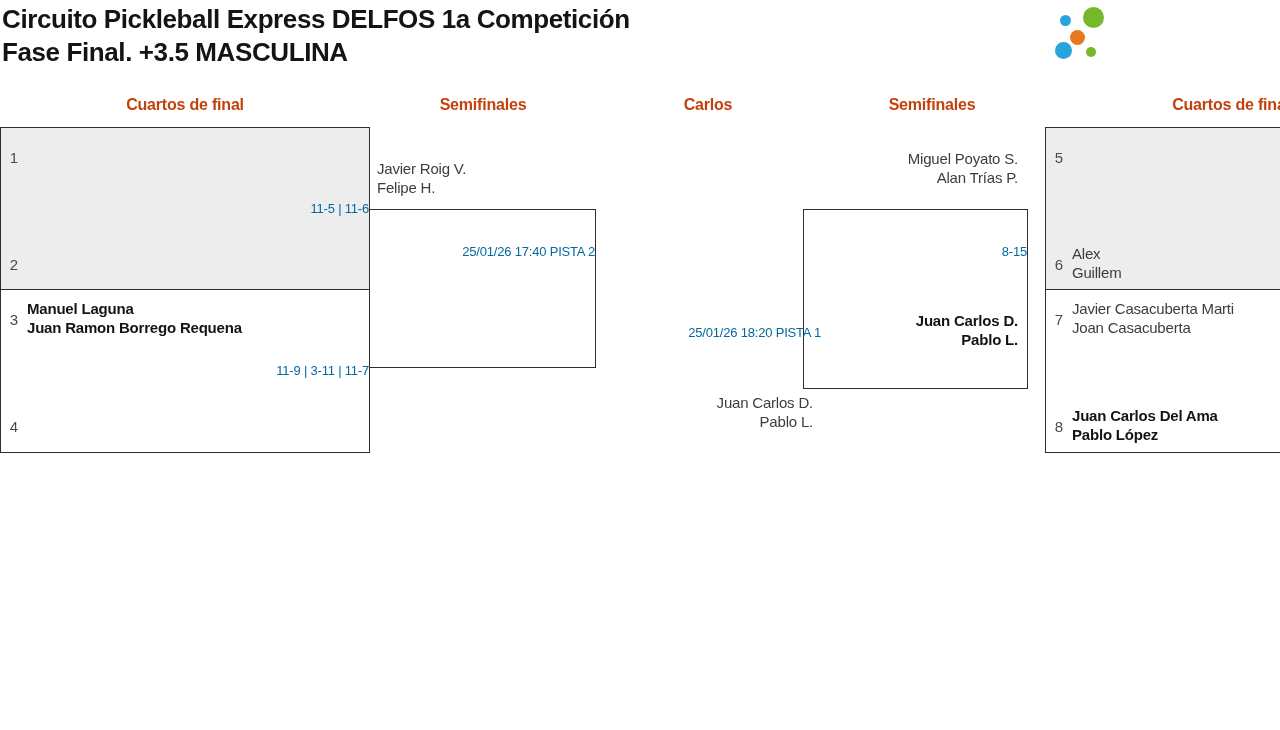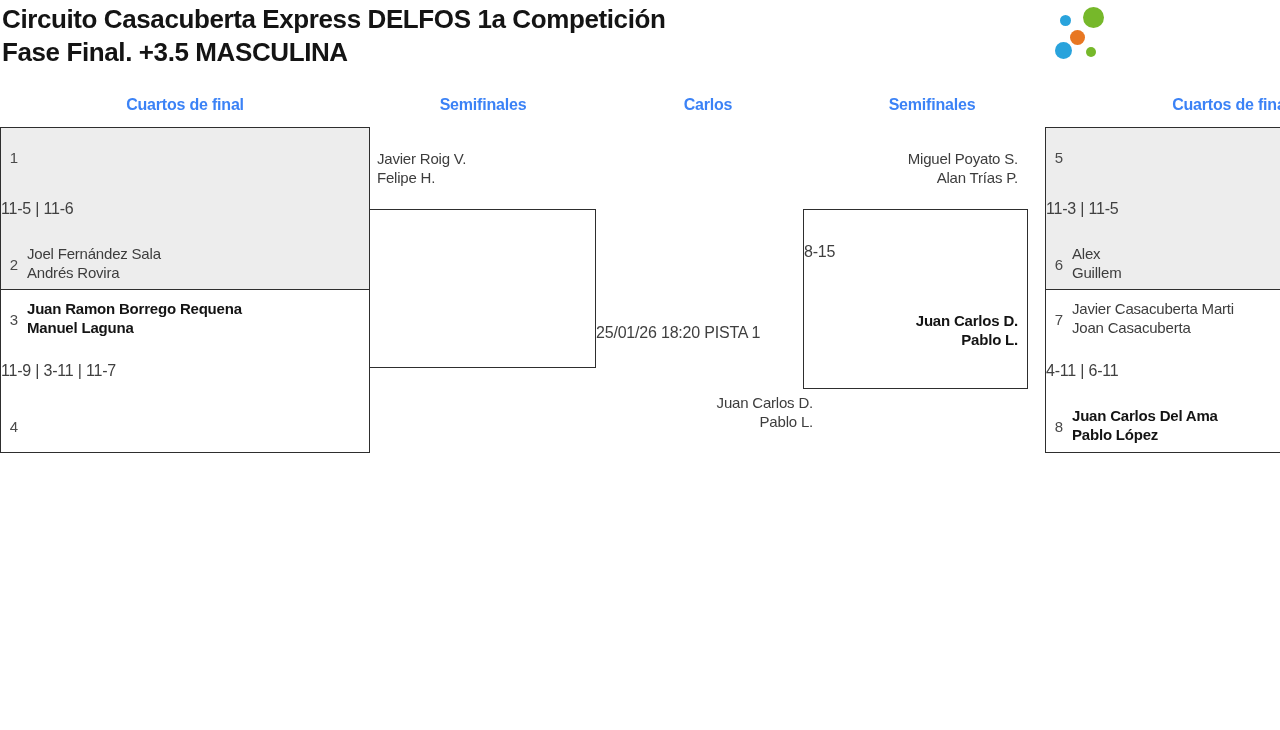--- a/index.html
+++ b/index.html
@@ -13,59 +13,59 @@
   .dot{position:absolute;border-radius:50%;}
   .dot-green-lg {left:33px;top:7px;width:21px;height:21px;background:#76b82a;}
   .dot-blue-sm  {left:10px;top:15px;width:11px;height:11px;background:#29a3dc;}
   .dot-orange   {left:20px;top:30px;width:15px;height:15px;background:#e87722;}
   .dot-blue-lg  {left:5px;top:42px;width:17px;height:17px;background:#29a3dc;}
   .dot-green-sm {left:36px;top:47px;width:10px;height:10px;background:#76b82a;}
   .logo-text{position:absolute;left:60px;top:4px;font-size:54px;line-height:60px;font-weight:700;
              letter-spacing:-2.5px;color:#76b82a;}
 
   
-  .round-h{top:96px;width:300px;text-align:center;font-size:16px;font-weight:700;letter-spacing:-0.2px;color:#3b82f6;}
+  .round-h{top:96px;width:300px;text-align:center;font-size:16px;font-weight:700;letter-spacing:-0.2px;color:#c2410c;}
 
   
   .match{position:absolute;border:1px solid #2e2e2e;box-sizing:border-box;background:#ffffff;}
   .match.shaded{background:#ededed;}
   .noborder{border:none;background:transparent;}
 
   .team{font-size:15px;line-height:19px;color:#3d3d3d;letter-spacing:-0.2px;}
   .team span{display:block;}
   .winner{font-weight:700;color:#141414;}
   .seed{position:absolute;width:26px;text-align:center;font-size:15px;line-height:19px;color:#4a4a4a;}
-  .score{position:absolute;left:0;right:0;text-align:left;font-size:16px;line-height:19px;
-         color:#404040;letter-spacing:-0.2px;}
+  .score{position:absolute;left:0;right:0;text-align:right;font-size:13px;line-height:19px;
+         color:#0369a1;letter-spacing:-0.2px;}
 
   
   .qf-t1{position:absolute;top:9px;left:26px;}
   .qf-s1{top:20px;left:0;}
   .qf-score{top:71px;}
   .qf-t2{position:absolute;top:116px;left:26px;}
   .qf-s2{top:127px;left:0;}
 
   
   .sf-t1{position:absolute;top:-61px;}
   .sf-score{top:32px;}
   .sf-t2{position:absolute;top:101px;}
-  .sf-left .sf-t1,.sf-left .sf-t2{left:7px;}
+  .sf-left .sf-t1,.sf-left .sf-t2{left:7px;margin-top:10px;}
   .sf-right .sf-t1,.sf-right .sf-t2{right:9px;text-align:right;}
 
   
   .final-score{top:34px;}
   .final-t2{position:absolute;top:104px;right:8px;text-align:right;}
 </style>
 </head>
 <body>
 
 <div class="stage">
 
   <div class="abs title">
-    <div>Circuito Casacuberta Express DELFOS 1a Competición</div>
+    <div>Circuito Pickleball Express DELFOS 1a Competición</div>
     <div>Fase Final. +3.5 MASCULINA</div>
   </div>
 
   <div class="abs logo">
     <span class="dot dot-blue-sm"></span>
     <span class="dot dot-green-lg"></span>
     <span class="dot dot-orange"></span>
     <span class="dot dot-blue-lg"></span>
     <span class="dot dot-green-sm"></span>
   </div>
@@ -73,31 +73,27 @@
   <div class="abs round-h" style="left:35px">Cuartos de final</div>
   <div class="abs round-h" style="left:333px">Semifinales</div>
   <div class="abs round-h" style="left:558px">Carlos</div>
   <div class="abs round-h" style="left:782px">Semifinales</div>
   <div class="abs round-h" style="left:1081px">Cuartos de final</div>
 
   <div class="match shaded" style="left:0;top:127px;width:370px;height:163px">
     <span class="seed qf-s1">1</span>
     <div class="score qf-score">11-5 | 11-6</div>
     <span class="seed qf-s2">2</span>
-    <div class="team qf-t2">
-      <span>Joel Fernández Sala</span>
-      <span>Andrés Rovira</span>
-    </div>
   </div>
 
   <div class="match" style="left:0;top:289px;width:370px;height:164px">
     <span class="seed qf-s1">3</span>
     <div class="team qf-t1 winner">
+      <span>Manuel Laguna</span>
       <span>Juan Ramon Borrego Requena</span>
-      <span>Manuel Laguna</span>
     </div>
     <div class="score qf-score">11-9 | 3-11 | 11-7</div>
     <span class="seed qf-s2">4</span>
   </div>
 
   <div class="match shaded" style="left:1045px;top:127px;width:371px;height:163px">
     <span class="seed qf-s1">5</span>
     <div class="score qf-score">11-3 | 11-5</div>
     <span class="seed qf-s2">6</span>
     <div class="team qf-t2">
@@ -118,20 +114,21 @@
       <span>Juan Carlos Del Ama</span>
       <span>Pablo López</span>
     </div>
   </div>
 
   <div class="match sf-left" style="left:369px;top:209px;width:227px;height:159px">
     <div class="team sf-t1">
       <span>Javier Roig V.</span>
       <span>Felipe H.</span>
     </div>
+    <div class="score sf-score">25/01/26 17:40 PISTA 2</div>
   </div>
 
   <div class="match sf-right" style="left:803px;top:209px;width:225px;height:180px">
     <div class="team sf-t1">
       <span>Miguel Poyato S.</span>
       <span>Alan Trías P.</span>
     </div>
     <div class="score sf-score">8-15</div>
     <div class="team sf-t2 winner">
       <span>Juan Carlos D.</span>

